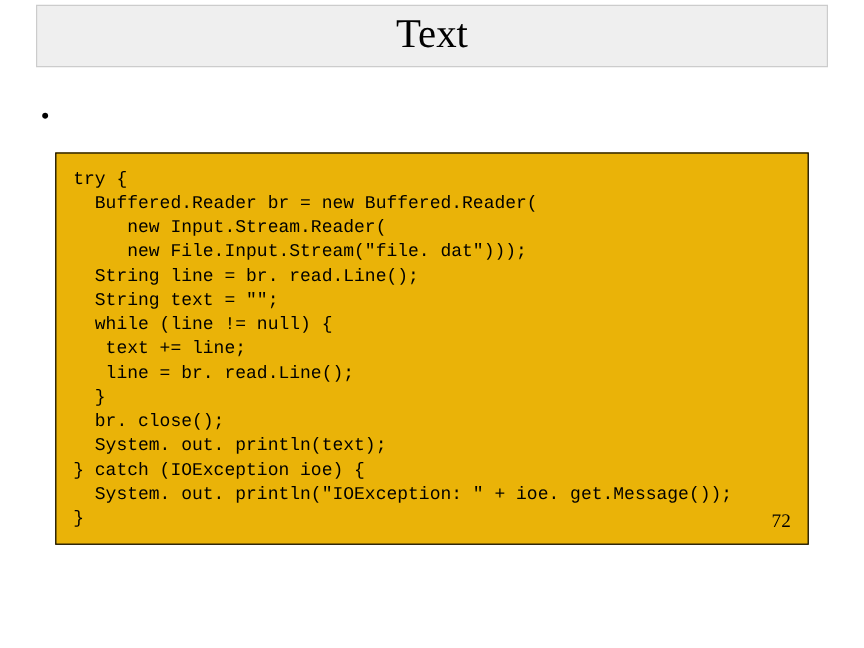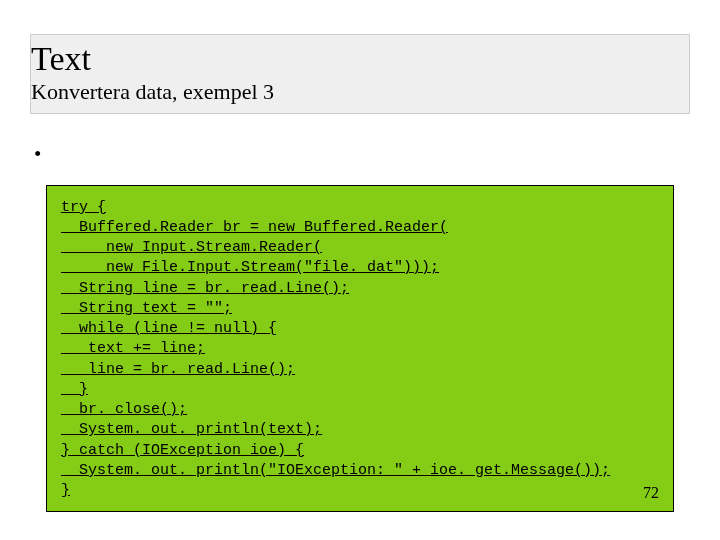--- a/index.html
+++ b/index.html
@@ -7,24 +7,25 @@
       padding: 0;
       width: 720px;
       height: 540px;
       font-family: "Times New Roman", Times, serif;
       background: #ffffff;
       color: #000000;
       position: relative;
       box-sizing: border-box;
     }
     .header-band {
-      margin: 34px 30px 0 30px;
+      margin: 4px 30px 0 30px;
       background: #efefef;
       border: 1px solid #cccccc;
       padding: 6px 0 8px 0;
+      text-align: center;
     }
     .title {
       font-size: 34px;
       line-height: 1.05;
       margin: 0;
     }
     .subtitle {
       font-size: 22px;
       margin-top: 2px;
     }
@@ -33,44 +34,42 @@
       font-size: 21px;
       display: flex;
       align-items: flex-start;
       gap: 10px;
     }
     .bullet-dot {
       margin-top: 4px;
     }
     .code-box {
       margin: 18px 46px 0 46px;
-      background: #84cc16;
+      background: #eab308;
       border: 1px solid #000000;
       padding: 12px 14px 10px 14px;
       font-family: "Courier New", Courier, monospace;
       font-size: 15px;
       line-height: 1.35;
       white-space: pre;
       position: relative;
-      text-decoration: underline;
     }
     .slide-number {
       position: absolute;
       right: 14px;
       bottom: 8px;
       font-family: "Times New Roman", serif;
       font-size: 16px;
     }
   </style>
 </head>
 <body>
 
 <div class="header-band">
   <div class="title">Text</div>
-  <div class="subtitle">Konvertera data, exempel 3</div>
 </div>
 
 <div class="bullet-row">
   <span class="bullet-dot">•</span>
 </div>
 
 <div class="code-box"><span>try {
   Buffered.Reader br = new Buffered.Reader(
      new Input.Stream.Reader(
      new File.Input.Stream("file. dat")));

